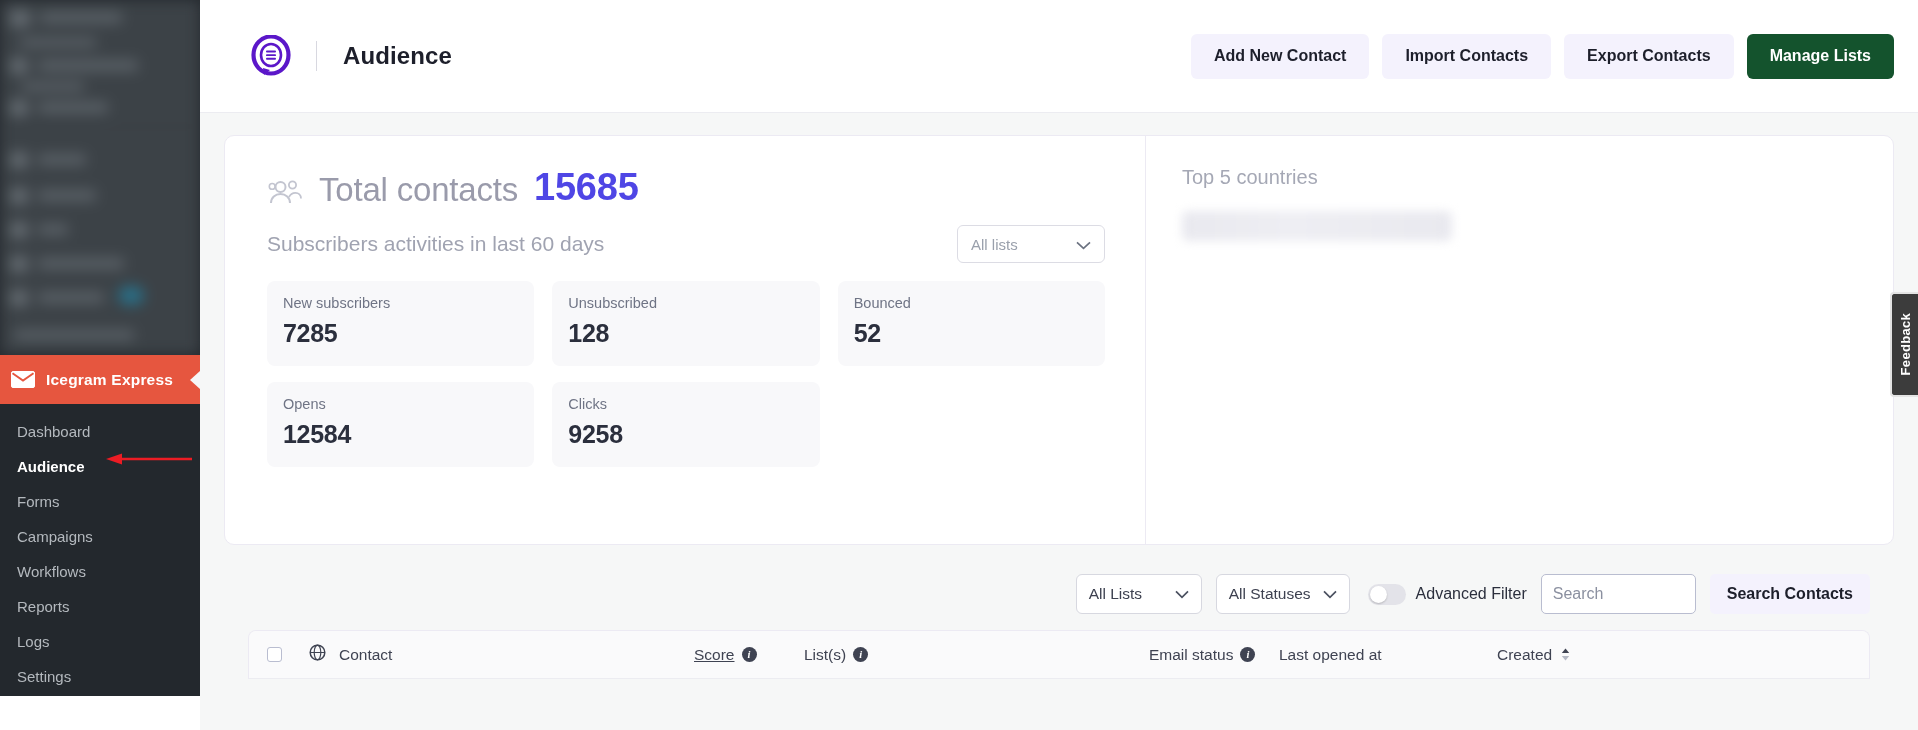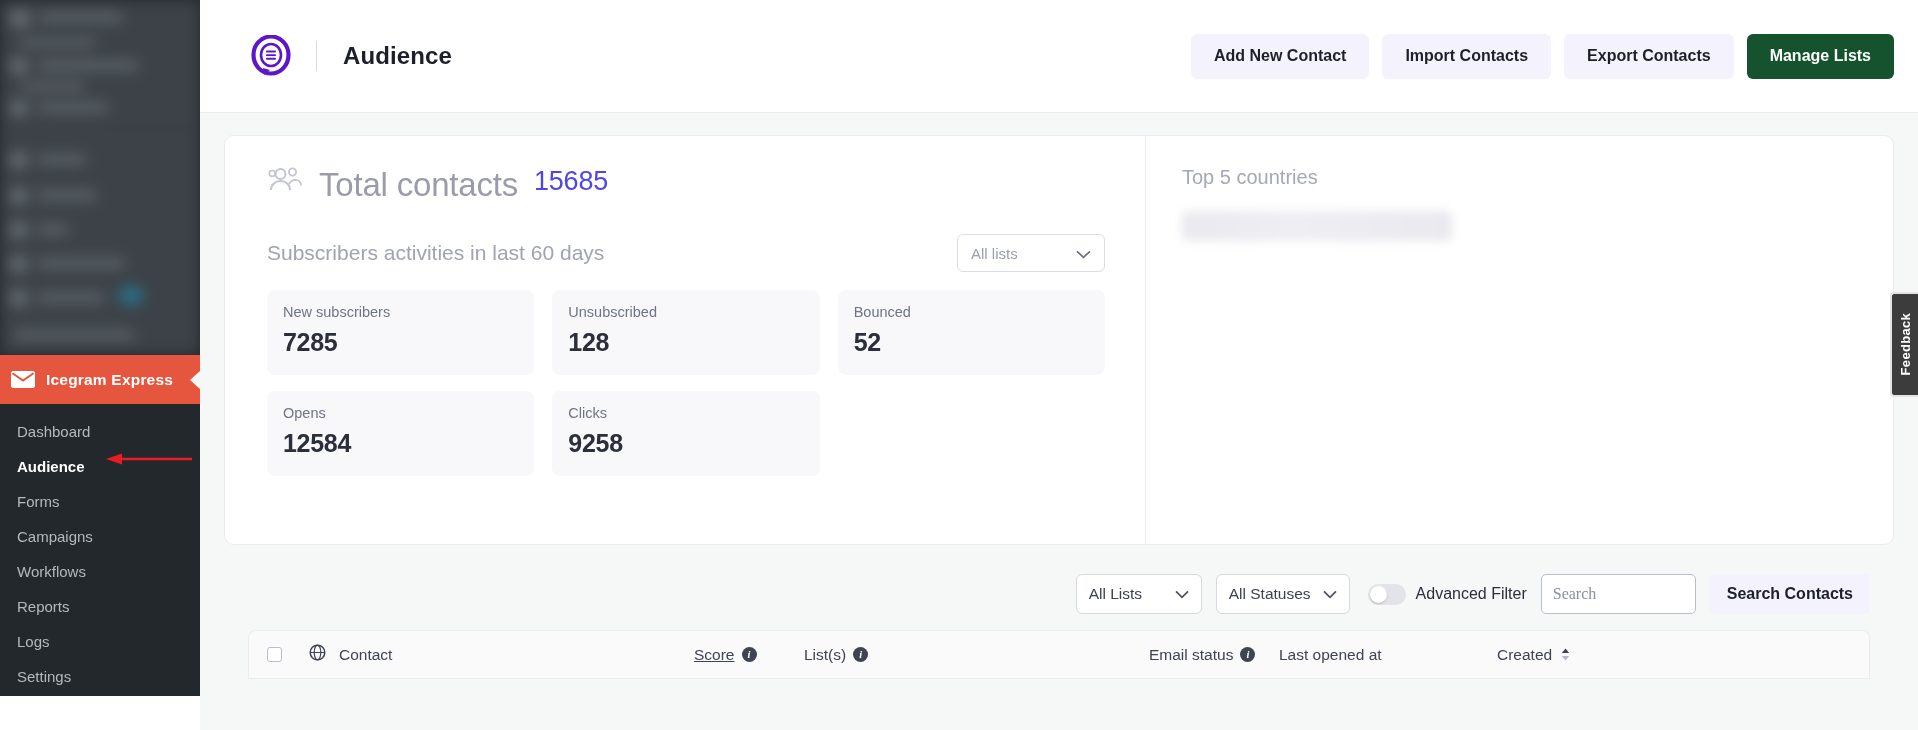--- a/index.html
+++ b/index.html
@@ -111,24 +111,24 @@
   
   .content { padding: 22px 24px 0 24px; }
 
   .card {
     background: #ffffff; border: 1px solid #eceaf3; border-radius: 10px;
     display: flex; height: 410px; overflow: hidden;
   }
   .card-left { flex: 0 0 920px; padding: 30px 40px 0 42px; }
   .card-right { flex: 1 1 auto; border-left: 1px solid #eceaf3; padding: 30px 34px 0 36px; }
 
-  .total-row { display: flex; align-items: flex-start; gap: 16px; margin-bottom: 30px; }
+  .total-row { display: flex; align-items: flex-end; gap: 16px; margin-bottom: 16px; }
   .people-icon { width: 36px; height: 30px; flex: 0 0 36px; }
   .total-label { font-size: 33px; color: #9a9bab; font-weight: 400; letter-spacing: -.2px; }
-  .total-value { font-size: 27px; color: #4f46e5; font-weight: 400; letter-spacing: -.2px; }
+  .total-value { font-size: 38px; color: #4f46e5; font-weight: 700; letter-spacing: -.2px; }
 
   .act-row { display: flex; align-items: center; margin-bottom: 18px; }
   .act-title { font-size: 21px; color: #a0a3b1; font-weight: 400; }
   .select {
     margin-left: auto;
     height: 38px; min-width: 148px;
     border: 1px solid #dcdce4; border-radius: 6px; background: #ffffff;
     display: flex; align-items: center; padding: 0 13px;
     font-size: 15px; color: #9aa0ac; cursor: pointer;
   }
@@ -168,21 +168,21 @@
   }
   .toggle .knob {
     position: absolute; left: 2px; top: 2px; width: 17px; height: 17px;
     border-radius: 50%; background: #ffffff; box-shadow: 0 1px 2px rgba(0,0,0,.2);
   }
   .toggle-label { font-size: 16px; color: #2b2f3d; white-space: nowrap; }
   .search-input {
     height: 40px; width: 155px;
     border: 1px solid #b9bdd0; border-radius: 5px; background: #ffffff;
     padding: 0 11px; font-size: 16px; color: #3d4150;
-    font-family: Liberation Serif, serif;
+    font-family: Liberation Sans, sans-serif;
   }
   .search-input::placeholder { color: #8b90a0; }
   .btn-search {
     height: 40px; padding: 0 17px; border: none; border-radius: 5px;
     background: #f4f2fd; color: #1d1f2b;
     font-size: 16px; font-weight: 700; cursor: pointer;
     font-family: "Liberation Sans", sans-serif;
     white-space: nowrap;
   }
 

